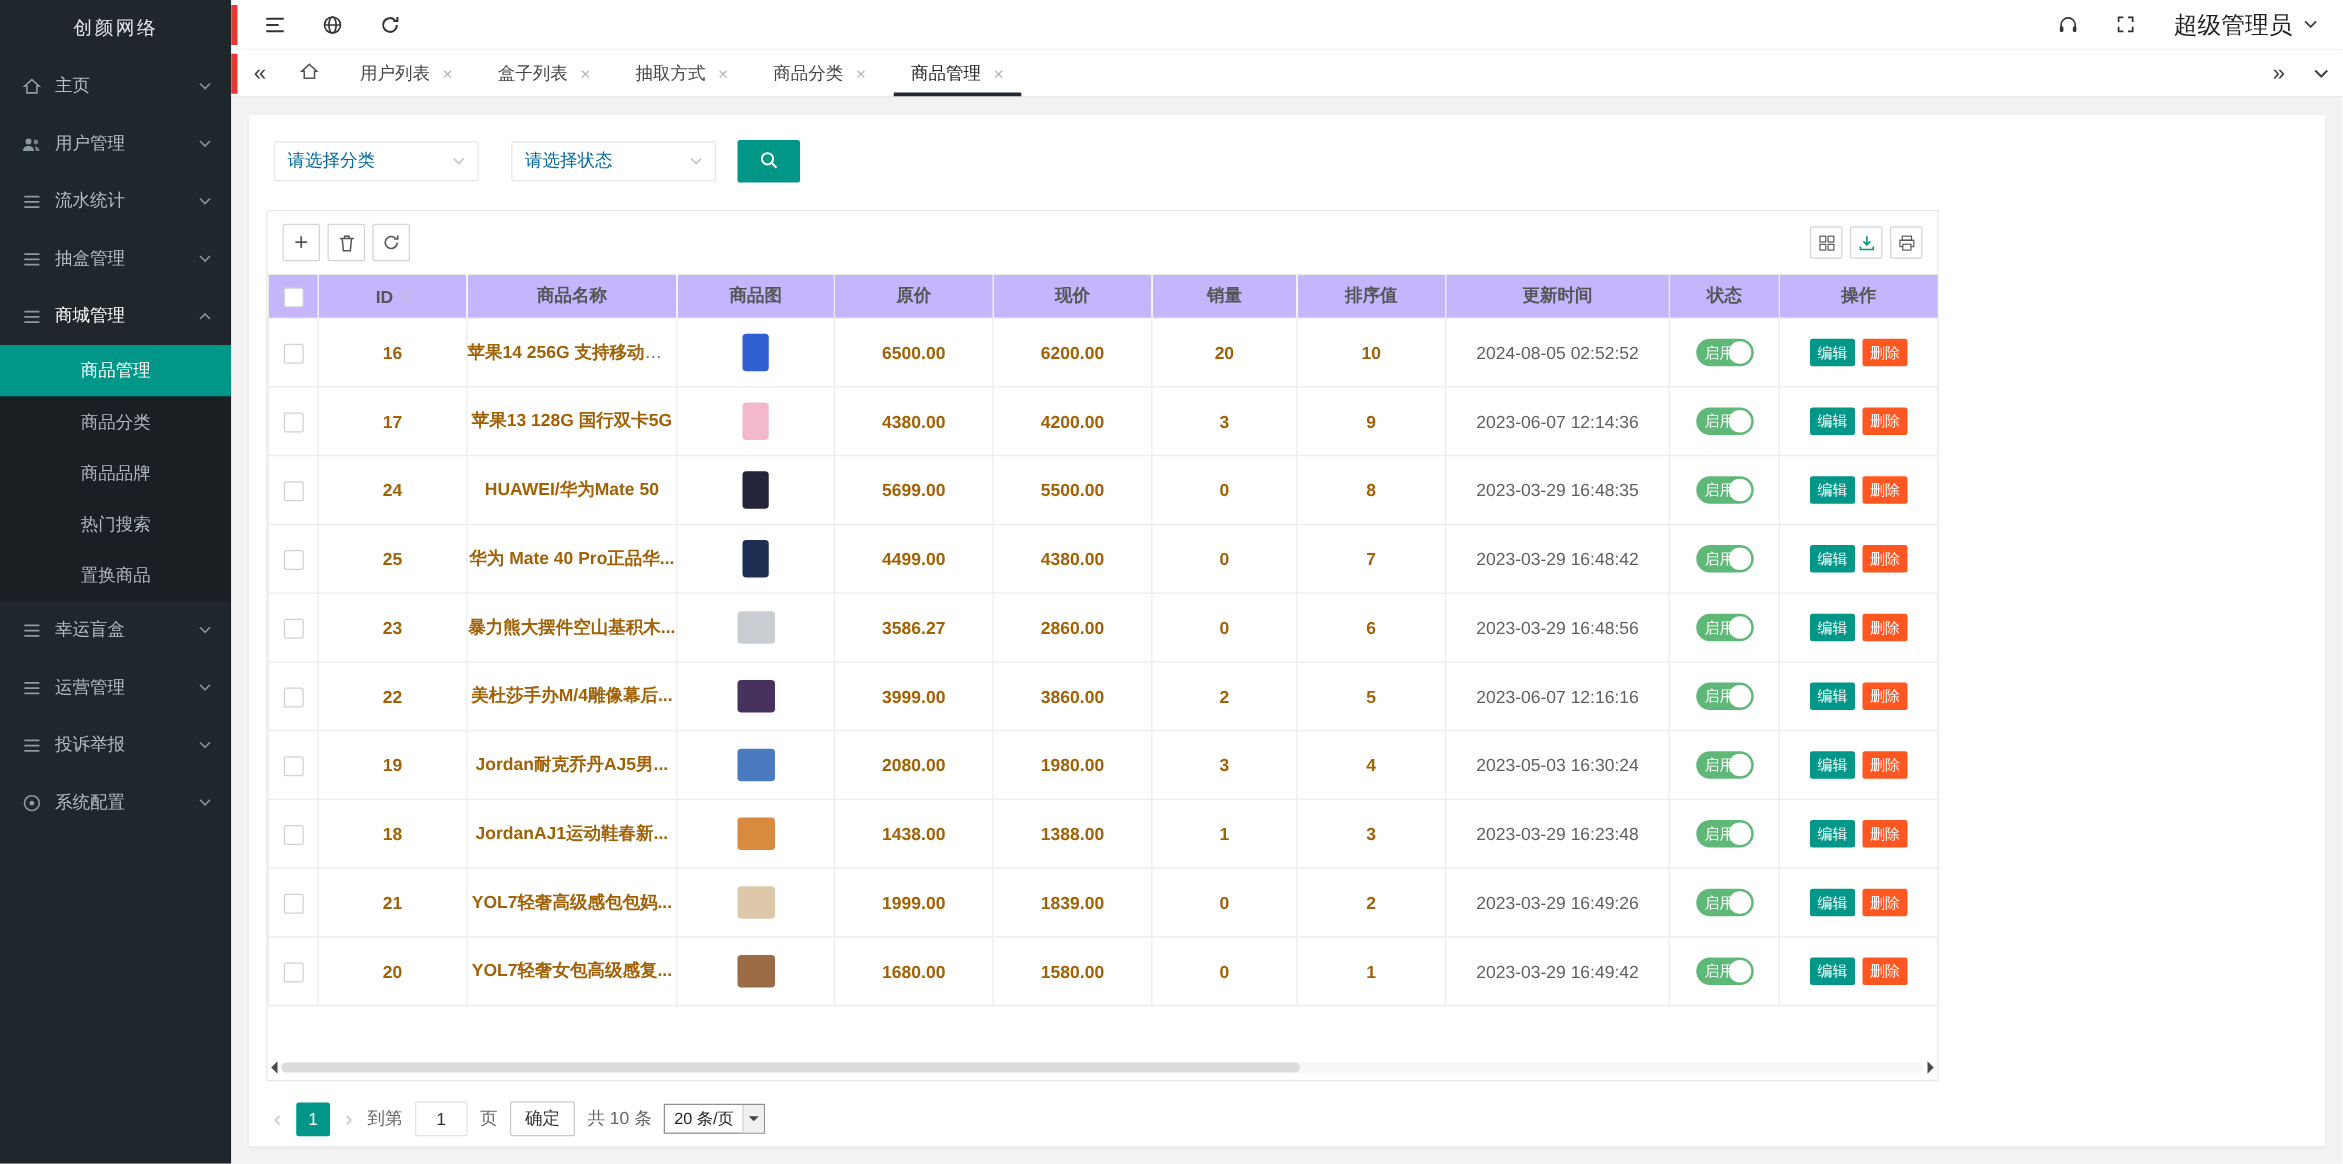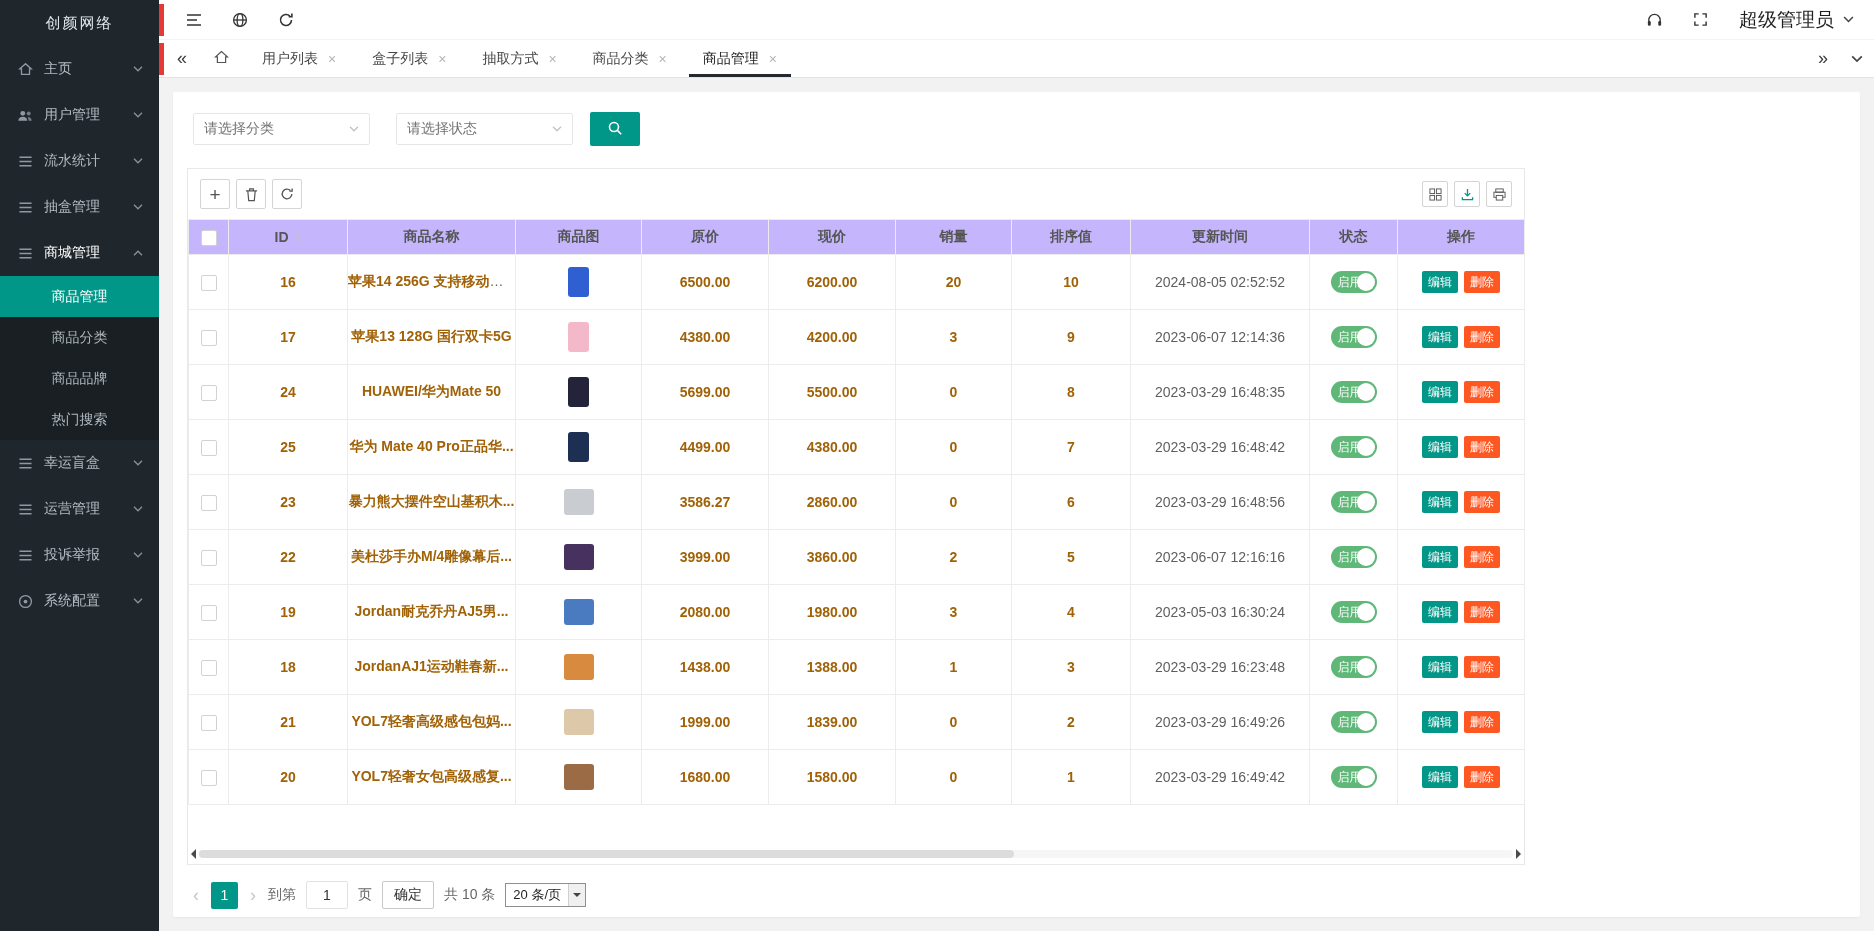--- a/index.html
+++ b/index.html
@@ -1,21 +1,21 @@
 <!DOCTYPE html>
 <html><head>
 <meta charset="utf-8">
 <style>
   *{box-sizing:border-box;margin:0;padding:0}
   html,body{width:1874px;height:931px;overflow:hidden}
   body{font-family:"Liberation Sans","DejaVu Sans",sans-serif;font-size:14px;color:#333;background:#fff}
   .app{display:flex;width:1874px;height:931px}
 
   
-  .sidebar{width:159px;flex-shrink:0;background:#20272c;color:#b5bdc4;display:flex;flex-direction:column;overflow:hidden}
+  .sidebar{width:185px;flex-shrink:0;background:#20272c;color:#b5bdc4;display:flex;flex-direction:column;overflow:hidden}
   .logo{height:46px;line-height:46px;text-align:center;color:#e3e8ec;font-size:15px;letter-spacing:2px}
   .side-item{height:46px;display:flex;align-items:center;padding:0 16px;cursor:pointer;font-size:14px}
   .side-item.open{color:#fff}
   .side-icon{width:18px;margin-right:10px;display:inline-flex;justify-content:center;color:#8e9aa3}
   .side-label{flex:1}
   .side-chev{display:inline-flex;color:#87929a}
   .side-chev.up{transform:rotate(180deg)}
   .submenu{background:#191f23}
   .sub-item{height:41px;line-height:41px;text-align:center;color:#aeb8bf;cursor:pointer;font-size:14px}
   .sub-item.active{background:#009688;color:#fff}
@@ -37,21 +37,21 @@
   .tab.active{color:#222}
   .tab.active::after{content:"";position:absolute;left:4px;right:4px;bottom:0;height:3px;background:#23292e}
   .tab-close{margin-left:10px;color:#b5b5b5;font-size:14px;cursor:pointer}
   .tab-list{display:flex;align-items:stretch}
 
   
   .content{background:#f2f2f2;flex:1;padding:14px;overflow:hidden}
   .card{background:#fff;height:100%;border-radius:2px;box-shadow:0 1px 2px rgba(0,0,0,.05);padding:12px 14px;overflow:hidden}
 
   .filters{display:flex;align-items:center;padding:8px 6px 22px}
-  .select{width:177px;height:32px;border:1px solid #e6e6e6;border-radius:2px;display:flex;align-items:center;padding:0 10px;color:#737373;background:#fff;cursor:pointer;margin-right:26px}
+  .select{width:164px;height:32px;border:1px solid #e6e6e6;border-radius:2px;display:flex;align-items:center;padding:0 10px;color:#0369a1;background:#fff;cursor:pointer;margin-right:26px}
   .sel-text{flex:1;font-size:14px}
   .sel-chev{display:inline-flex;color:#c2c2c2}
   .search-btn{width:50px;height:34px;background:#009688;border:none;border-radius:2px;cursor:pointer;display:flex;align-items:center;justify-content:center;margin-left:-9px}
 
   .table-view{width:1338px;border:1px solid #e8e8e8}
   .toolbar{display:flex;align-items:center;padding:10px 12px;gap:6px}
   .tool-btn{width:30px;height:30px;border:1px solid #d4d4d4;border-radius:2px;background:#fff;display:flex;align-items:center;justify-content:center;cursor:pointer;color:#555;font-size:19px;line-height:1}
   .tool-btn.sm{width:26px;height:26px}
 
   table{width:100%;border-collapse:collapse;table-layout:fixed}
@@ -162,20 +162,21 @@
             <svg width="10" height="6" viewBox="0 0 10 6">
               <path d="M1 .8l4 4 4-4" fill="none" stroke="currentColor" stroke-width="1.3"></path>
             </svg>
           </span>
         </div>
         <div class="submenu">
           <div class="sub-item active">商品管理</div>
           <div class="sub-item">商品分类</div>
           <div class="sub-item">商品品牌</div>
           <div class="sub-item">热门搜索</div>
+          <div class="sub-item">置换商品</div>
         </div>
         <div class="side-item">
           <span class="side-icon">
             <svg width="15" height="13" viewBox="0 0 16 14">
               <path d="M1.5 2.5h13M1.5 7h13M1.5 11.5h13" stroke="currentColor" stroke-width="1.6" fill="none"></path>
             </svg>
           </span>
           <span class="side-label">幸运盲盒</span>
           <span class="side-chev">
             <svg width="10" height="6" viewBox="0 0 10 6">

